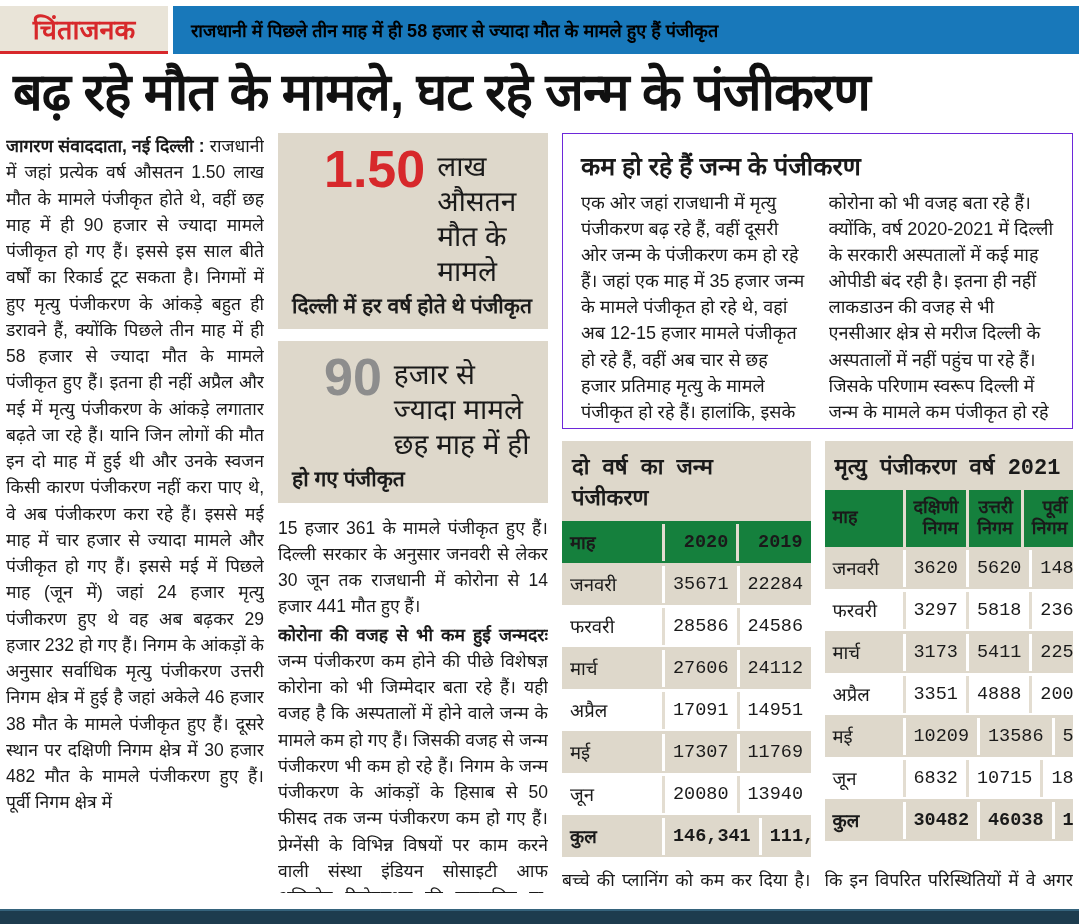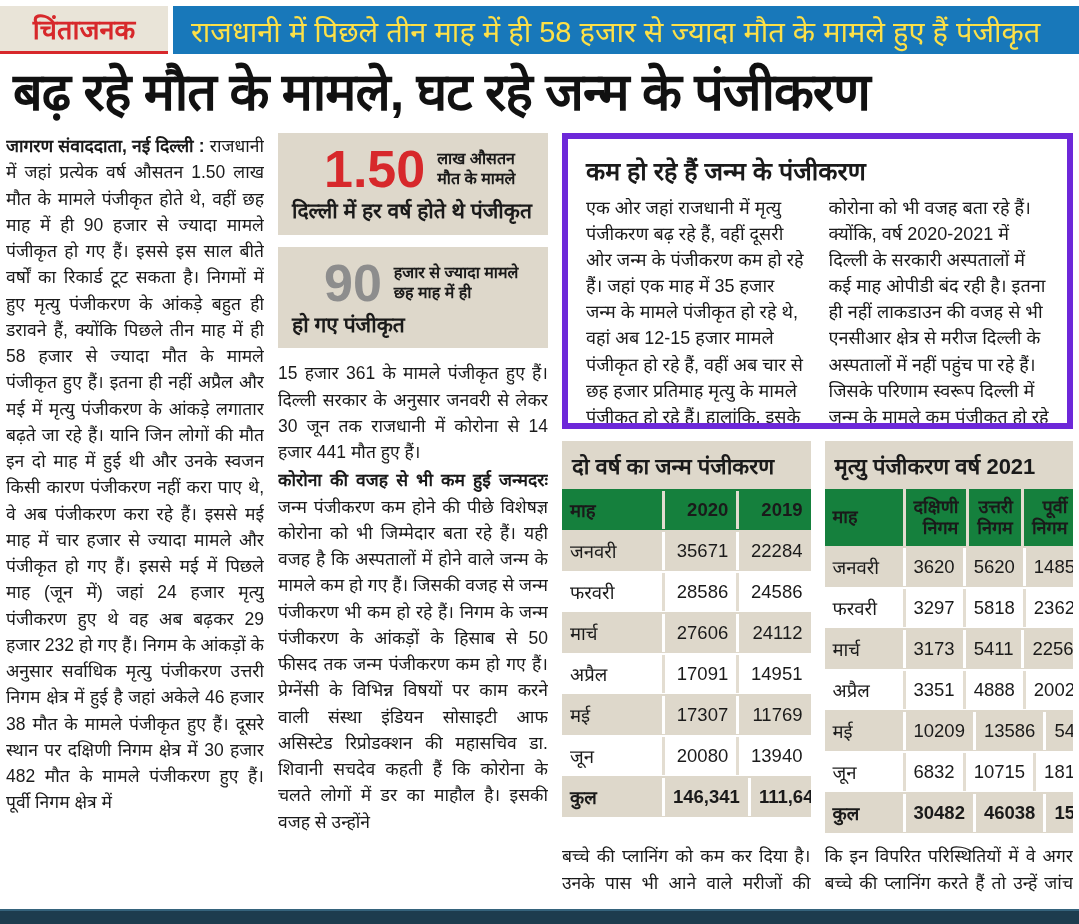--- a/index.html
+++ b/index.html
@@ -19,21 +19,21 @@
     width:168px;flex:0 0 168px;
     background:#e9e4d8;
     border-bottom:3px solid var(--accent-red,#d7282b);
     color:var(--accent-red,#d7282b);
     font-weight:bold;font-size:27px;
     display:flex;align-items:center;justify-content:center;
   }
   .kicker-banner{
     flex:1;margin-left:5px;
     background:var(--banner-blue,#1878ba);
-    color:#fde047;font-weight:normal;font-size:29px;
+    color:#000000;font-weight:bold;font-size:18px;
     display:flex;align-items:center;
     padding:0 18px;white-space:nowrap;overflow:hidden;
   }
   
   .headline{
     font-size:52px;font-weight:800;line-height:1.25;
     padding:6px 4px 4px 13px;
     white-space:nowrap;overflow:hidden;
     letter-spacing:-1px;
     color:#111;
@@ -56,35 +56,35 @@
   
   .stat-box{
     background:#ded8cb;
     padding:12px 14px 10px 14px;
     margin-bottom:12px;
   }
   .stat-top{display:flex;align-items:flex-start;gap:12px;margin-left:32px;}
   .stat-number{font-size:52px;font-weight:800;line-height:0.95;}
   .stat-number.red{color:var(--accent-red,#d7282b);}
   .stat-number.grey{color:var(--stat-grey,#8d8d8d);}
-  .stat-side{font-size:16px;font-weight:bold;line-height:1.25;padding-top:4px;}
+  .stat-side{font-size:28px;font-weight:normal;line-height:1.25;padding-top:4px;}
   .stat-rest{font-size:21px;font-weight:bold;line-height:1.25;margin-top:4px;}
   
   .infobox{
-    border:6px solid #6d28d9;
+    border:1px solid #6d28d9;
     background:#ffffff;
     padding:14px 18px 12px 18px;
     margin-bottom:12px;
     height:296px;box-sizing:border-box;overflow:hidden;
   }
   .infobox-title{font-size:25px;font-weight:800;margin:0 0 8px 0;}
   .infobox-cols{display:grid;grid-template-columns:1fr 1fr;gap:22px;}
   .infobox-cols .bodytext{font-size:18px;line-height:1.45;text-align:left;}
   
-  .tables-row{display:grid;grid-template-columns:1fr 1fr;gap:14px;margin-bottom:10px;}
+  .tables-row{display:grid;grid-template-columns:1fr 1fr;gap:14px;margin-bottom:10px;font-family:Liberation Mono, monospace;}
   .news-table{overflow:hidden;}
   .table-title{
     background:var(--beige,#ded8cb);
     font-size:22px;font-weight:800;
     padding:9px 10px;
   }
   .trow{display:grid;align-items:center;}
   .t-birth .trow{grid-template-columns:100px 1fr 1fr;}
   .t-death .trow{grid-template-columns:78px 1fr 1fr 1fr;}
   .trow > div{padding:8px 8px;font-size:18.5px;}

